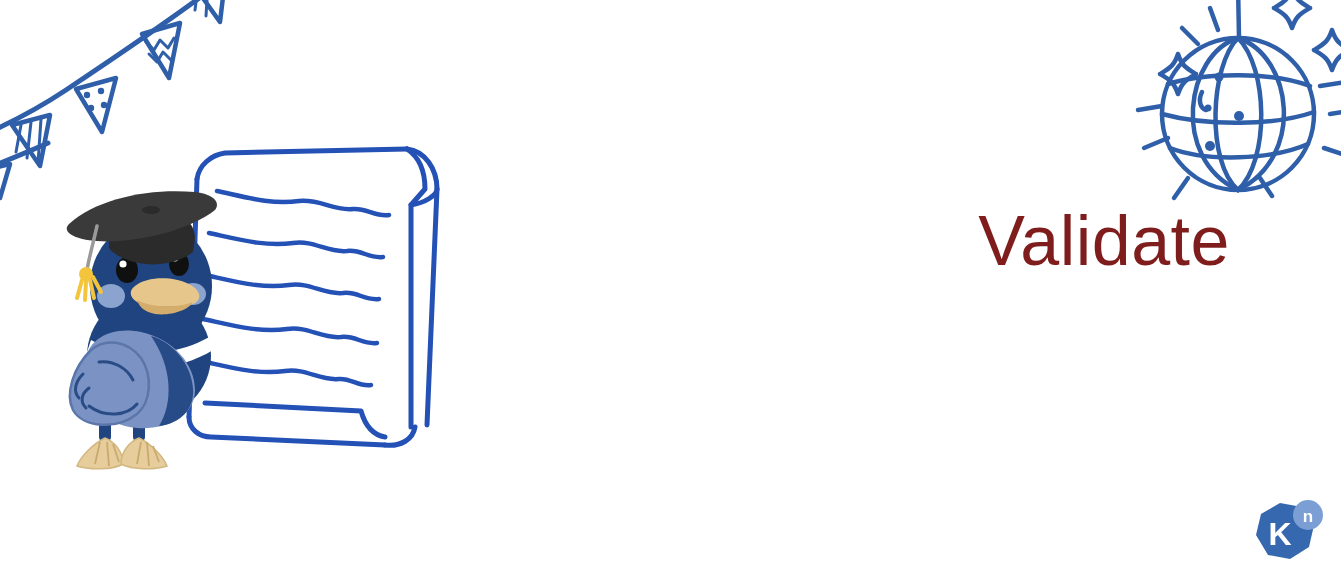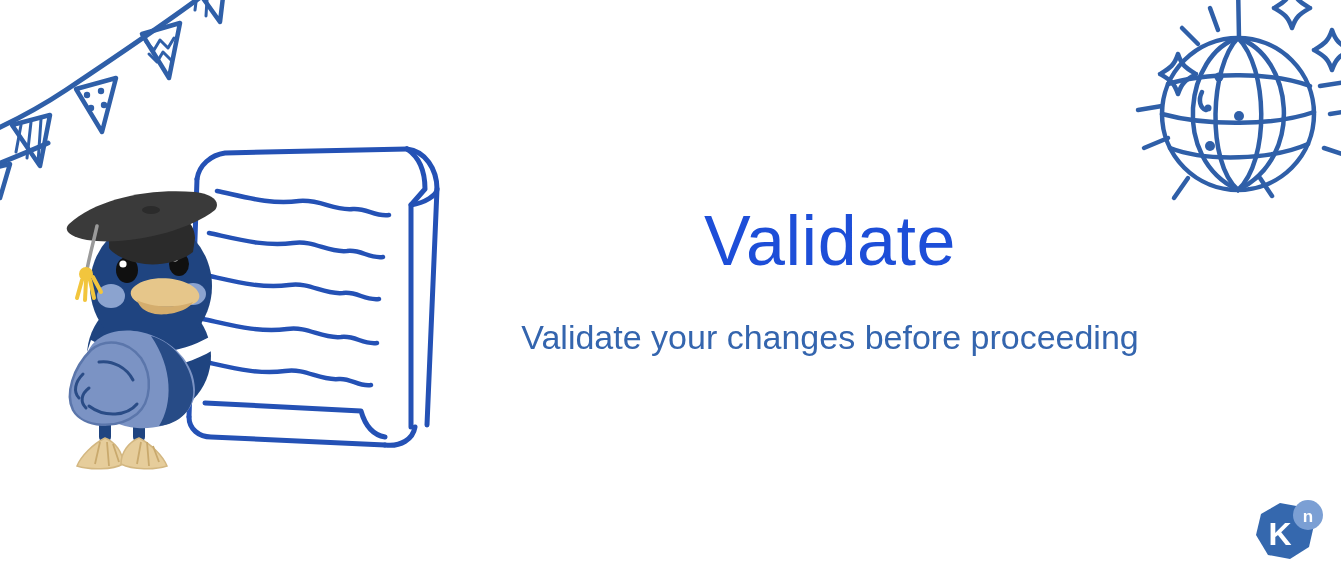--- a/index.html
+++ b/index.html
@@ -57,22 +57,23 @@
     width: 800px;
     text-align: center;
   }
   #page-title {
     margin: 0;
     font-family: "Liberation Sans", sans-serif;
     font-size: 70px;
     font-weight: 400;
     line-height: 1.05;
     letter-spacing: 0.5px;
-    color: #1d4ed8;
+    color: #7f1d1d;
     white-space: nowrap;
+    text-align: right;
   }
   #page-subtitle {
     margin: 0;
     padding-top: 38px;
     font-family: "Liberation Sans", sans-serif;
     font-size: 34px;
     font-weight: 400;
     line-height: 1.2;
     color: #3465ae;
     white-space: nowrap;
@@ -261,21 +262,20 @@
         <path d="M27 90 L 22 108"></path>
         <path d="M31 91 L 30 110"></path>
         <path d="M35 90 L 39 108"></path>
         <path d="M38 87 L 46 102"></path>
       </g>
     </g>
   </svg>
 
   <div id="hero-text">
     <h1 id="page-title">Validate</h1>
-    <p id="page-subtitle">Validate your changes before proceeding</p>
   </div>
 
   <svg id="brand-logo" viewBox="0 0 80 72">
 
     <polygon points="32,6 54,10 66,28 61,50 42,62 20,58 8,38 13,17" fill="#3568ae"></polygon>
 
     <circle cx="60" cy="18" r="15" fill="#7b9fd4"></circle>
 
     <text x="32" y="48" text-anchor="middle" font-family="Liberation Sans, sans-serif" font-size="32" font-weight="bold" fill="#ffffff">K</text>
 

